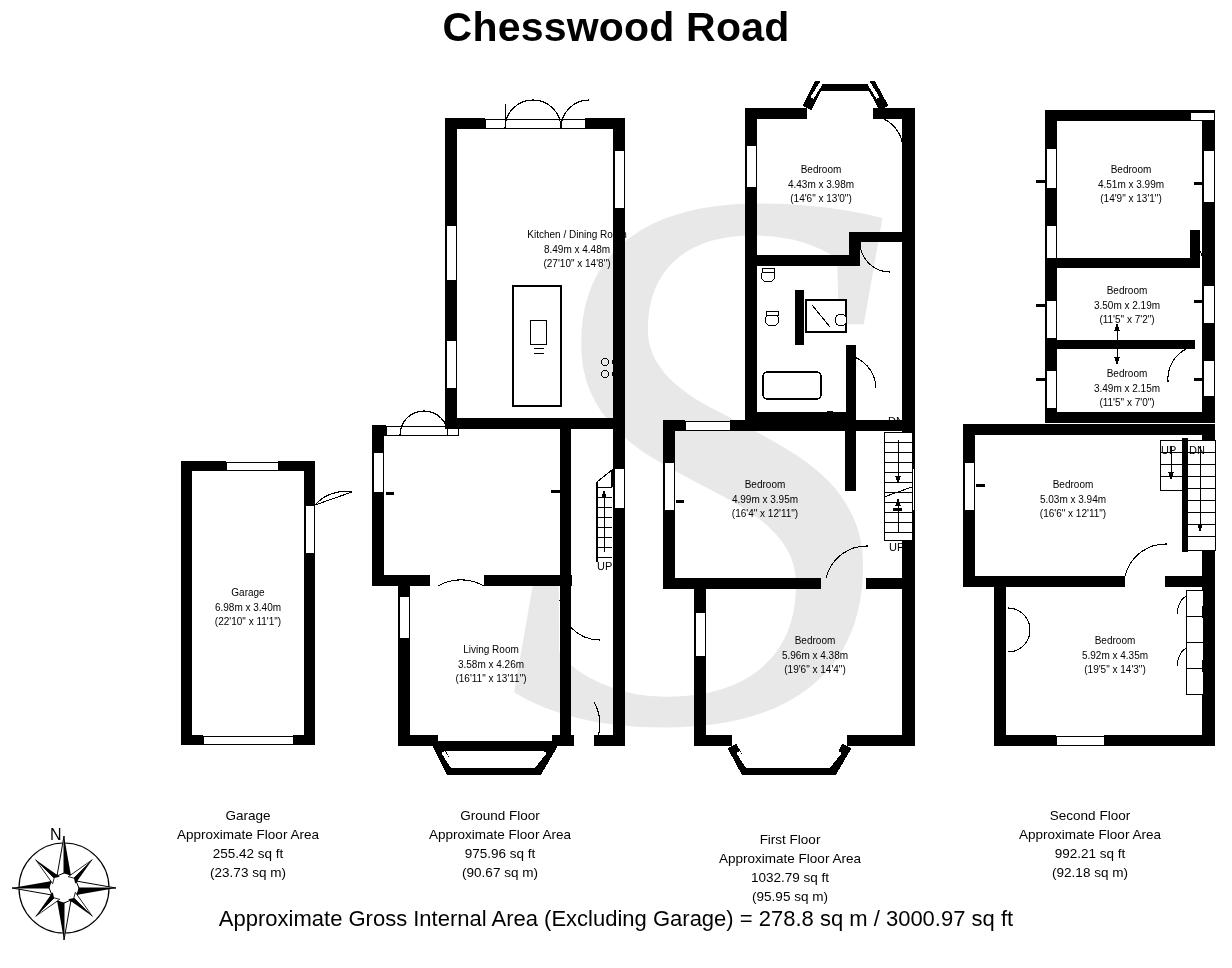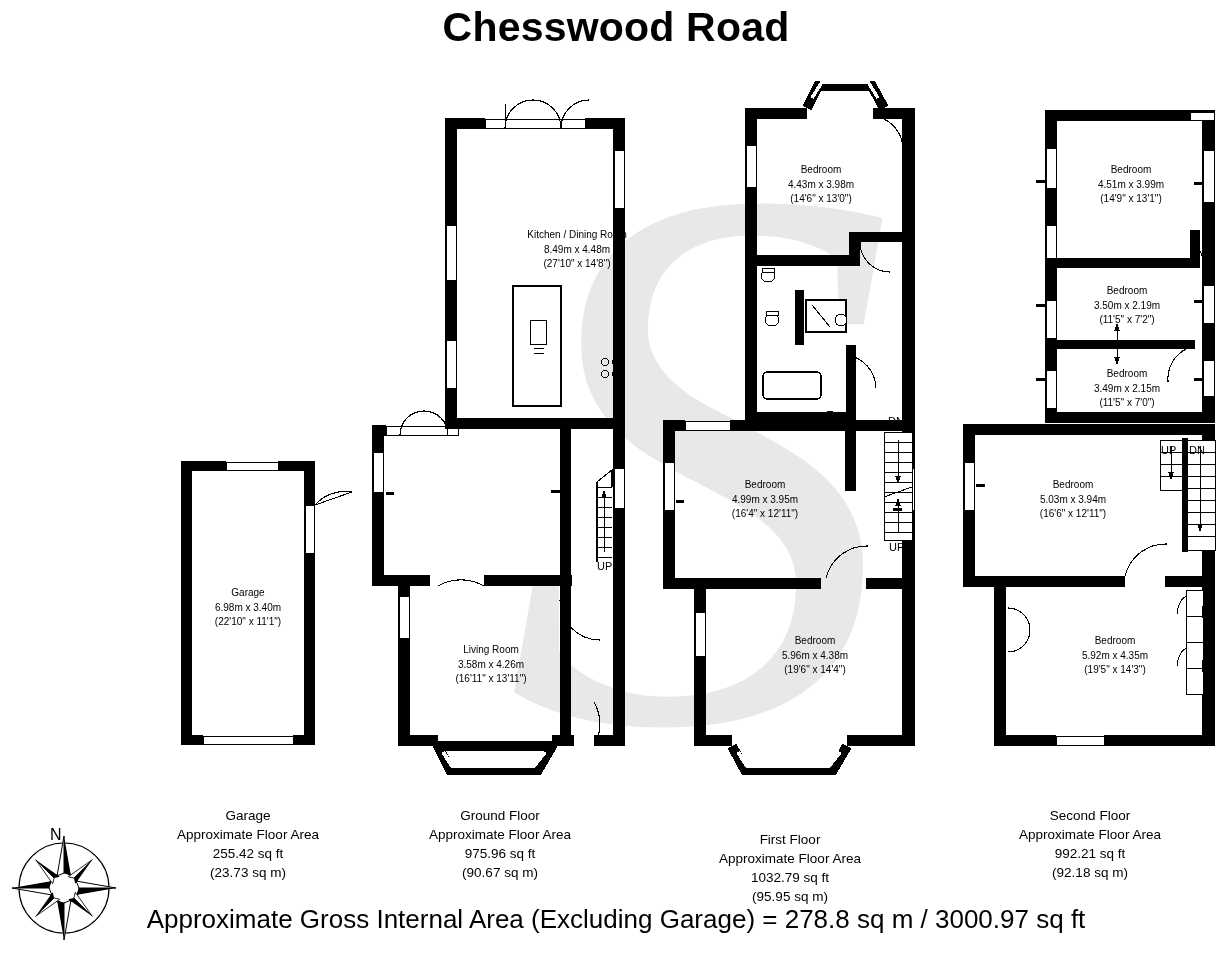--- a/index.html
+++ b/index.html
@@ -56,21 +56,21 @@
     line-height: 19px;
     color: #000;
     white-space: nowrap;
   }
   .floor-caption span { display: block; }
   #footer {
     position: absolute;
     left: 0; width: 1232px;
     top: 905px;
     text-align: center;
-    font-size: 26px;
+    font-size: 22px;
     line-height: 28px;
     color: #000;
   }
   #footer span { display: block; }
   #compass {
     position: absolute;
     left: 8px; top: 822px;
     width: 112px; height: 120px;
   }
   #compass-n {

